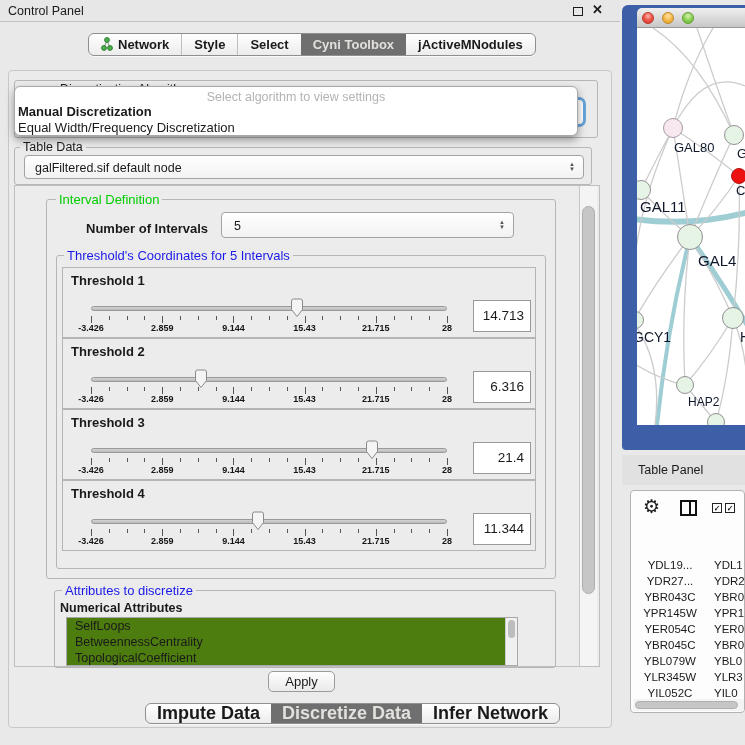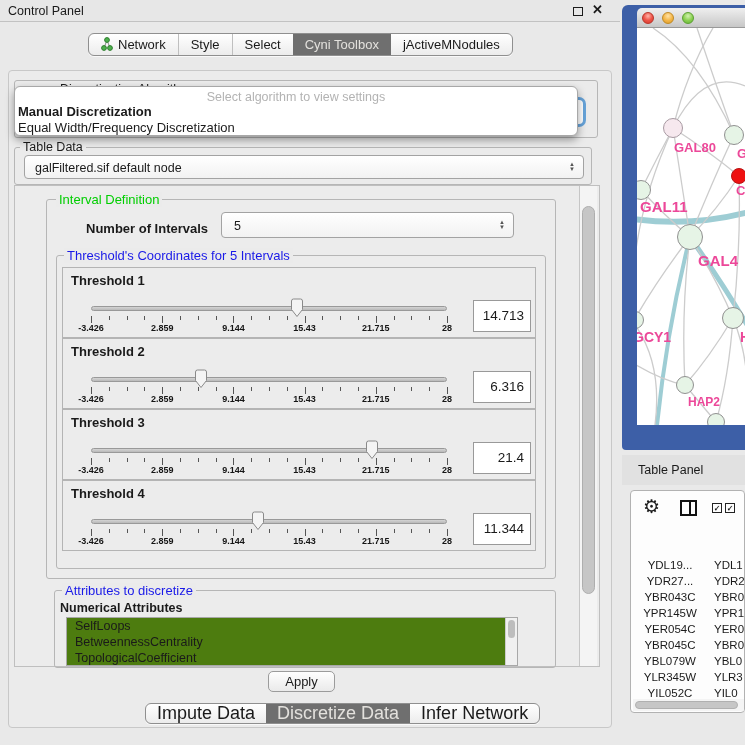--- a/index.html
+++ b/index.html
@@ -12,21 +12,21 @@
                  background:#e7e7e7; border-bottom:1px solid #c2c2c2; }
   .cp-title { position:absolute; left:8px; top:0; line-height:22px; font-size:12.5px; }
   .float-btn { position:absolute; left:573px; top:7px; width:10px; height:9px;
                border:1.5px solid #1c1c1c; background:transparent; }
   .close-btn { position:absolute; left:592px; top:2px; font-size:13px; font-weight:bold; }
 
   
   .segbar { position:absolute; display:inline-flex; height:23px;
             border:1px solid #8f8f8f; border-radius:6px; overflow:hidden;
             background:linear-gradient(#ffffff,#ececec); box-shadow:0 1px 0 rgba(255,255,255,.7); }
-  .seg { display:flex; align-items:center; padding:0 12px; font-size:13px; font-weight:normal;
+  .seg { display:flex; align-items:center; padding:0 12px; font-size:13px; font-weight:bold;
          color:#1a1a1a; white-space:nowrap; }
   .seg.sep { border-left:1px solid #bfbfbf; }
   .seg.dark { background:#6f6f6f; color:#e3e1dd; }
   .segbar.bottom { height:21px; }
   .segbar.bottom .seg { font-size:18px; padding:0 11px; }
   .net-ic { margin-right:5px; }
 
   
   .panel-outer { position:absolute; left:8px; top:70px; width:604px; height:658px;
                  background:#ebebeb; border:1px solid #c8c8c8; border-radius:4px; }
@@ -94,21 +94,21 @@
   .net-titlebar { position:absolute; left:637px; top:8px; width:108px; height:20px;
                   background:linear-gradient(#efefef,#c7c7c7); border-bottom:1px solid #999;
                   border-radius:5px 0 0 0; }
   .light { position:absolute; top:4px; width:12px; height:12px; border-radius:50%; }
   .light.red    { left:5px;  background:radial-gradient(circle at 50% 30%, #ffb3a8 0%, #ee5448 50%, #d5382b 100%); border:1px solid #b8352a; }
   .light.yellow { left:25px; background:radial-gradient(circle at 50% 30%, #ffe2a6 0%, #f3b444 55%, #d99b2b 100%); border:1px solid #c08a26; }
   .light.green  { left:45px; background:radial-gradient(circle at 50% 30%, #d2f0b0 0%, #88cf4e 55%, #67b33a 100%); border:1px solid #5ba032; }
   .net-canvas { position:absolute; left:637px; top:28px; width:108px; height:397px;
                 background:#fff; overflow:hidden; }
   .net-node { position:absolute; border:1px solid #909090; border-radius:50%; }
-  .net-label { position:absolute; color:#ec4899; white-space:nowrap;font-weight:bold; }
+  .net-label { position:absolute; color:#0f172a; white-space:nowrap; }
 
   
   .tp-titlebar { position:absolute; left:622px; top:455px; width:123px; height:30px; background:#e1e1e1; }
   .tp-title { position:absolute; left:16px; top:0; line-height:30px; font-size:12.5px; }
   .tp-panel { position:absolute; left:630px; top:490px; width:115px; height:223px;
               background:#fdfdfd; border:1px solid #b2b2b2; border-radius:4px; overflow:hidden; }
   .gear-icon { position:absolute; left:12px; top:4px; font-family:"DejaVu Sans", sans-serif;
                font-size:19px; color:#1c1c1c; }
   .col-icon { position:absolute; left:49px; top:9px; width:17px; height:16px; border:2px solid #111; }
   .col-icon .mid { position:absolute; left:50%; top:0; width:2px; height:100%; background:#111; }

